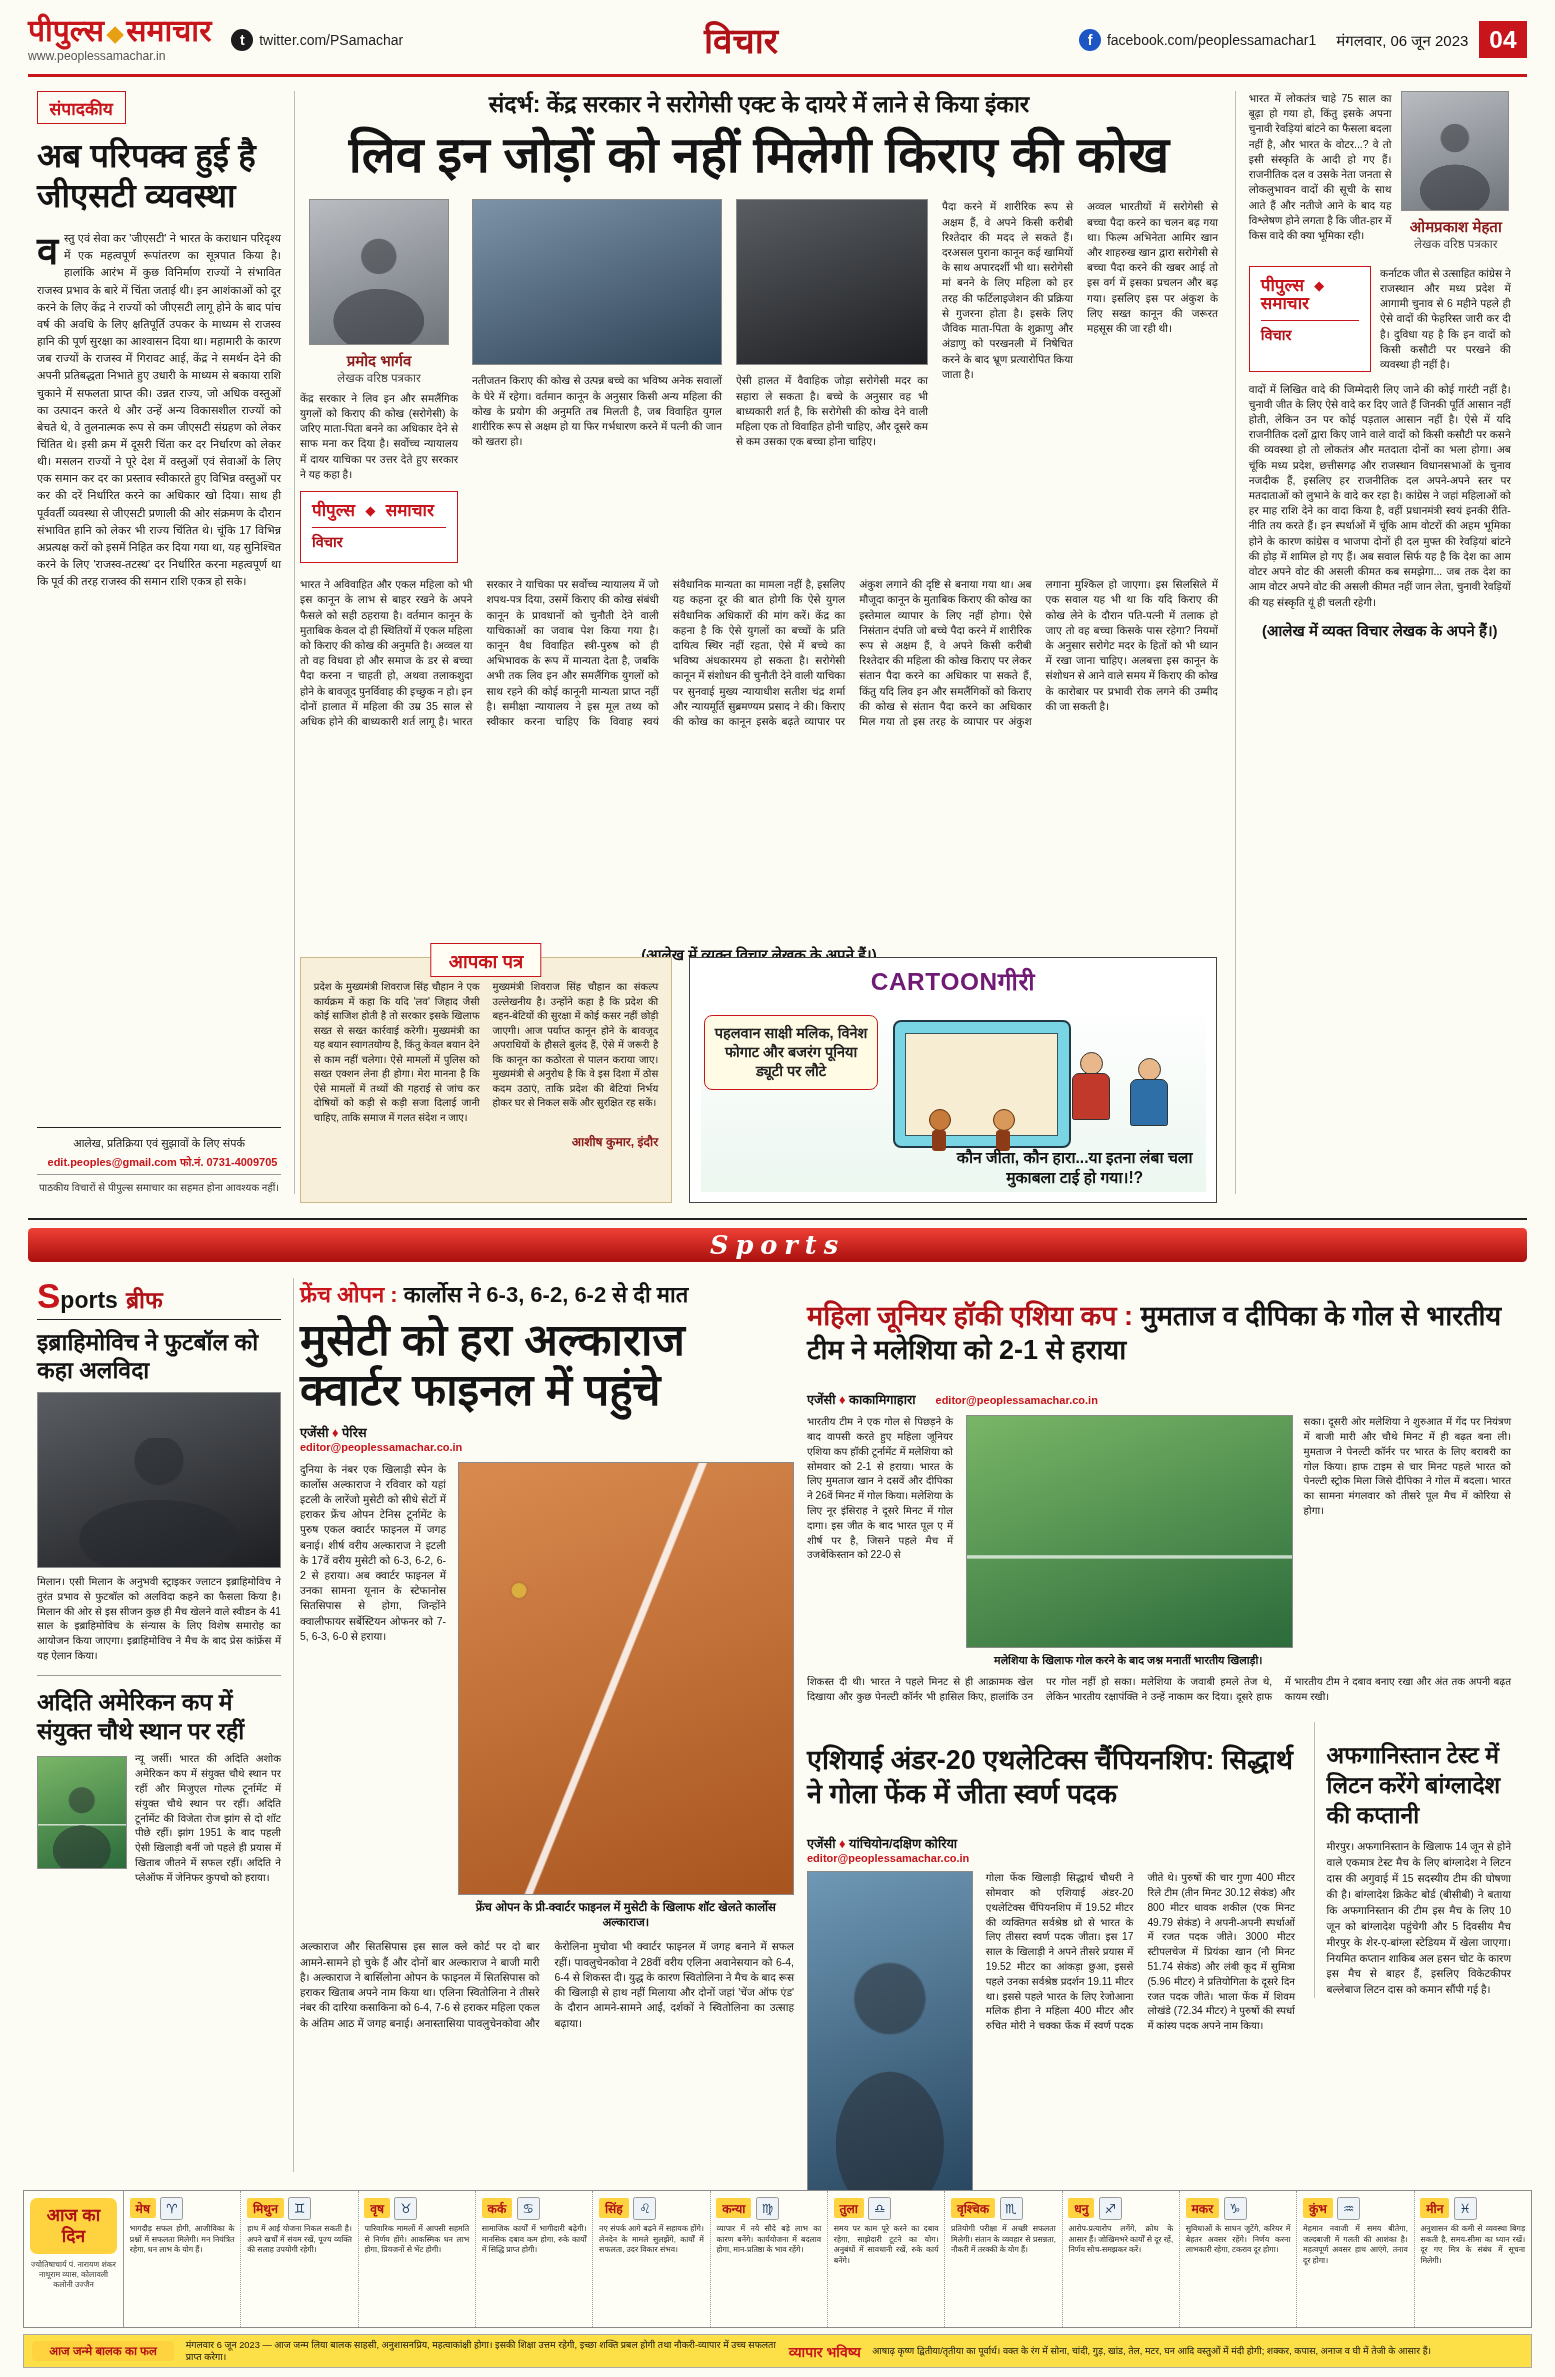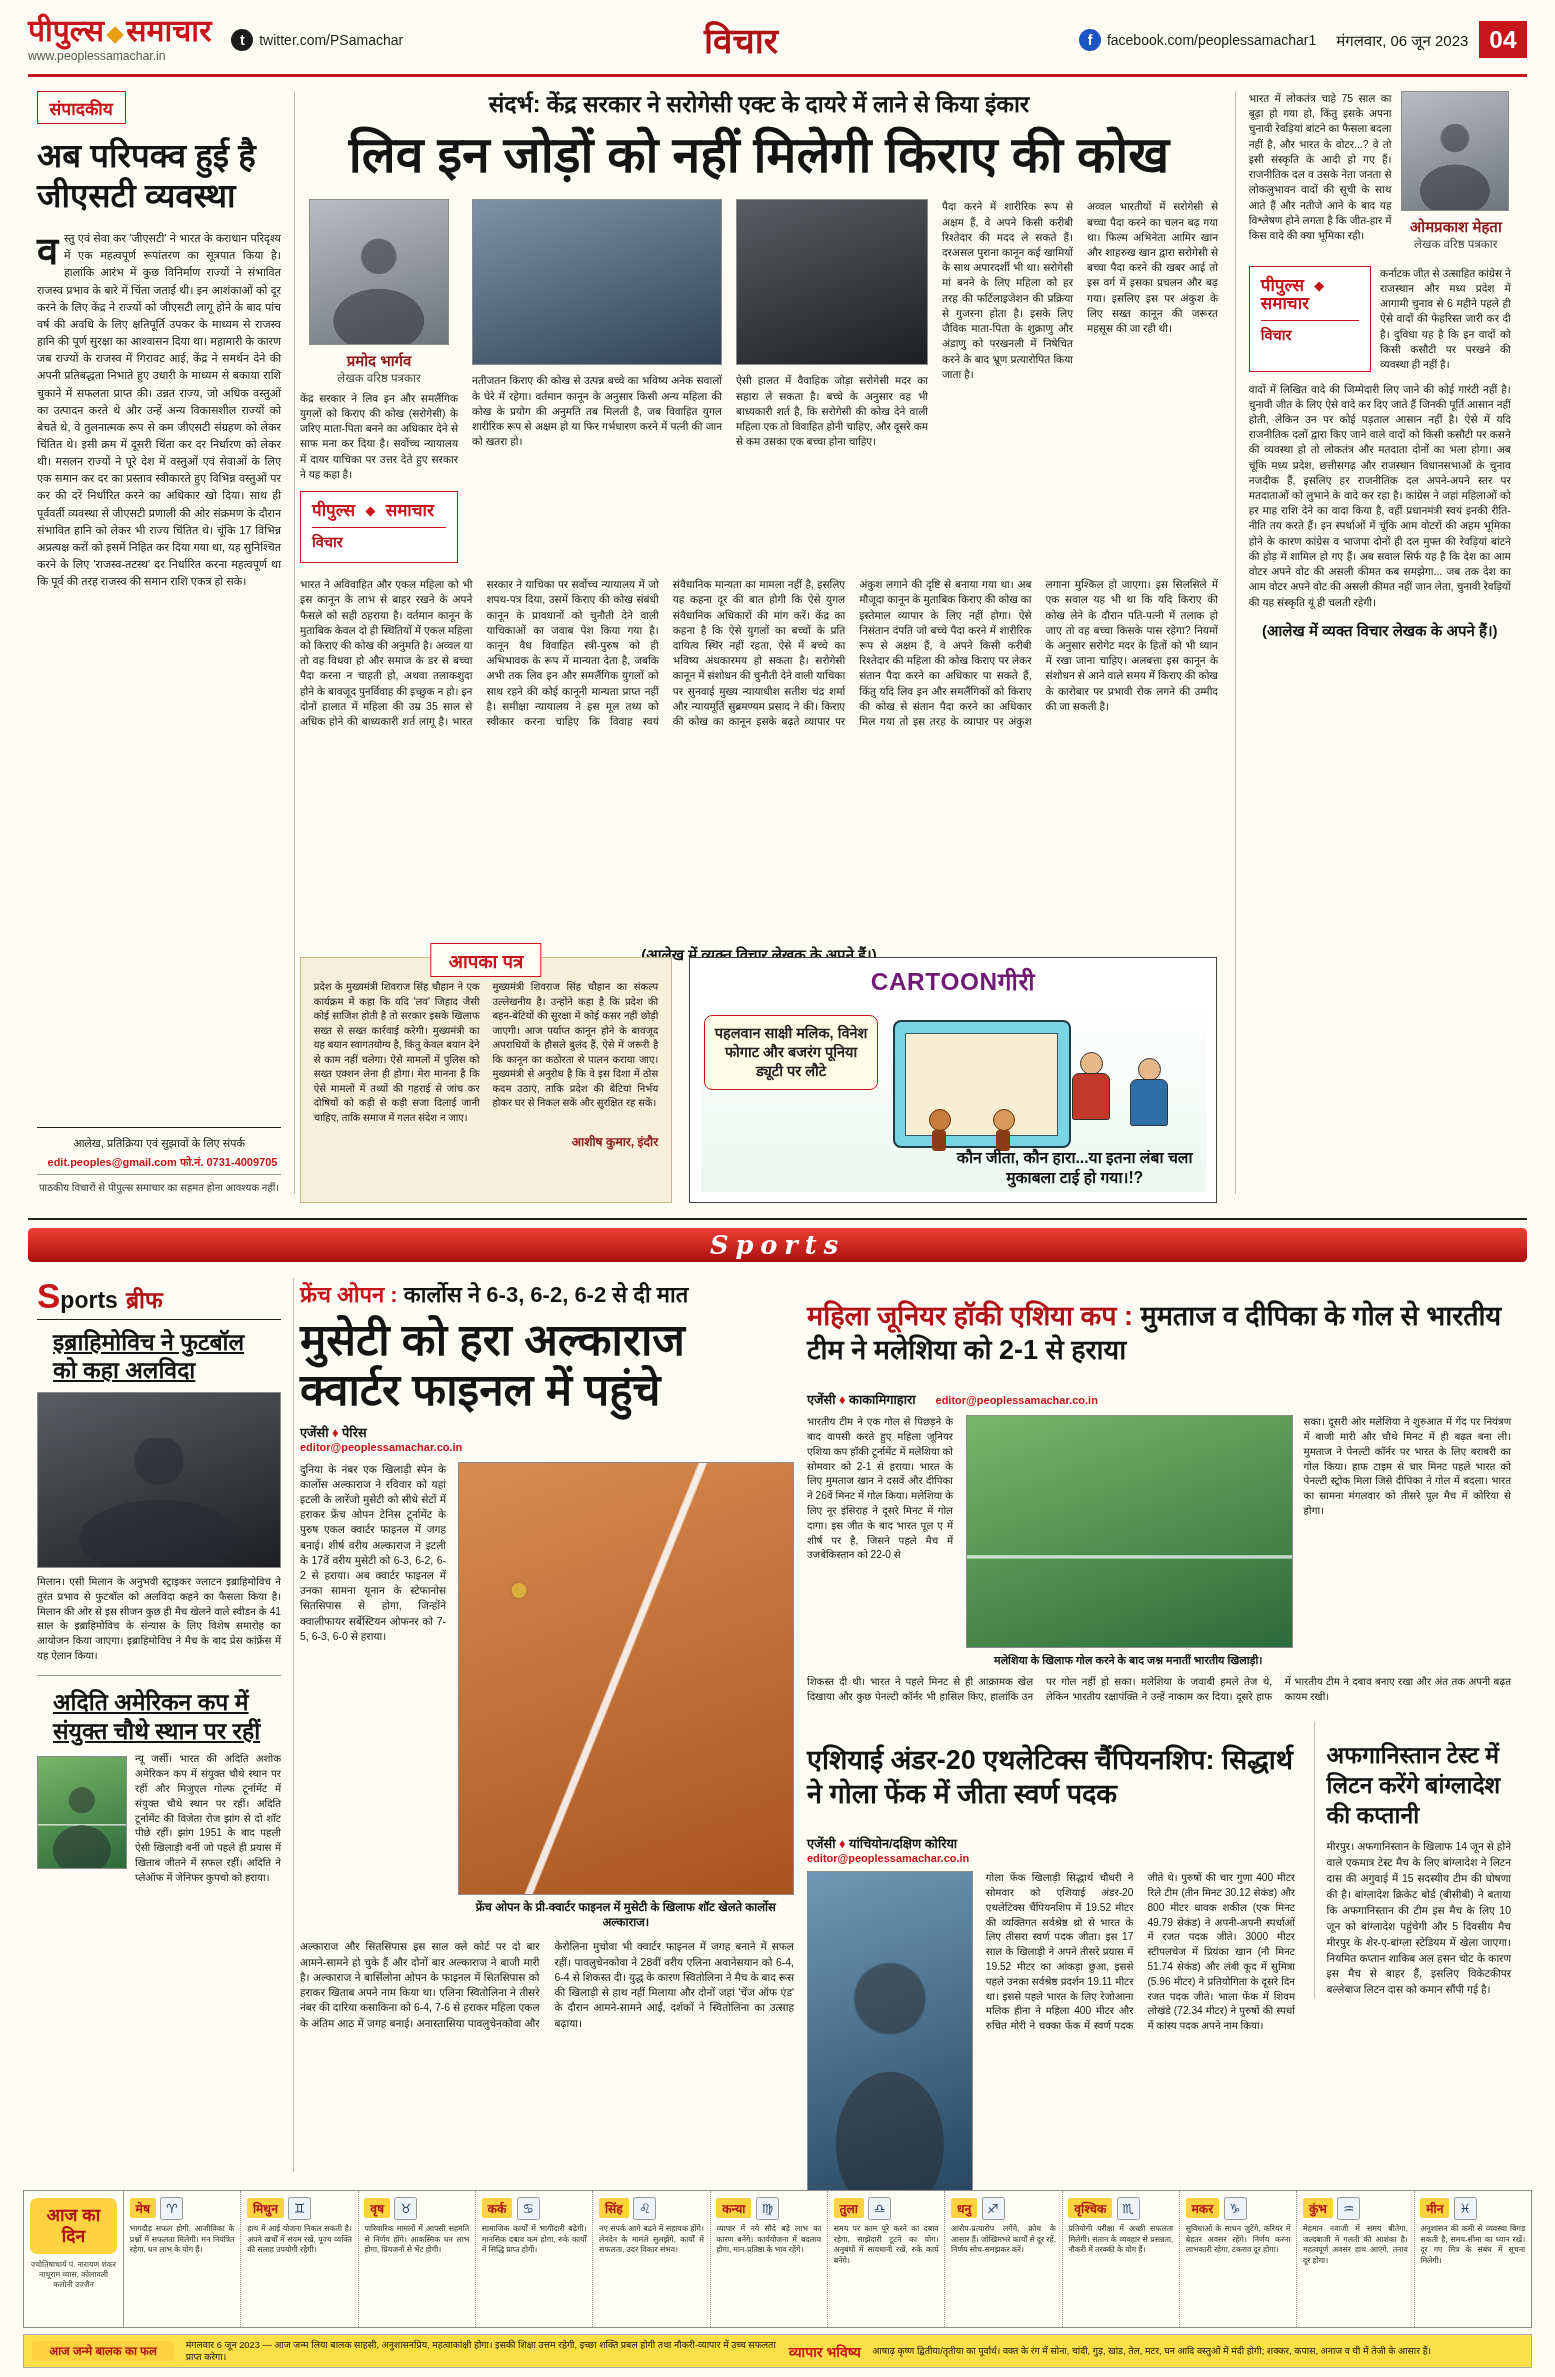--- a/index.html
+++ b/index.html
@@ -101,21 +101,21 @@
   .toon2 .torso{background:#2e6fa8;}
   .cartoon-caption{position:absolute;right:5.8px;bottom:3.5px;width:250px;font-size:15.7px;font-weight:bold;text-align:center;line-height:1.3;}
   
   .divider2{position:absolute;top:1218px;left:28px;right:28px;height:1.7px;background:#222;}
   .sports-band{position:absolute;top:1228px;left:28px;right:28px;height:34px;background:linear-gradient(180deg,#ef4036,#a90f0d);color:#fff;display:flex;align-items:center;justify-content:center;font-family:"DejaVu Serif","Liberation Serif",serif;font-style:italic;font-weight:bold;font-size:25.6px;letter-spacing:7px;border-radius:4.6px;}
   .brief-sec{position:absolute;left:37px;top:1278px;width:244px;height:894px;padding-right:11.6px;border-right:0.6px solid #bdbdb5;}
   .brief-head{display:flex;align-items:baseline;border-bottom:1.7px solid #222;padding-bottom:3.5px;margin-bottom:8.1px;}
   .brief-S{color:#c8151b;font-size:35px;font-weight:bold;line-height:1;}
   .brief-rest{font-size:23px;font-weight:bold;}
   .brief-hindi{font-size:23px;font-weight:bold;color:#b01116;margin-left:8.1px;}
-  .brief-title{font-size:23px;font-weight:bold;line-height:1.25;margin:7px 16px;text-decoration:underline;}
+  .brief-title{font-size:23px;font-weight:bold;line-height:1.25;margin:7px 0;}
   .brief-photo1{height:174px;}
   .brief-body{font-size:10.2px;line-height:1.45;text-align:justify;margin-top:7px;}
   .brief-div{border-top:0.6px solid #999;margin:11.6px 0;}
   .brief-photo2{width:88px;height:111px;float:left;margin:3.5px 8.1px 2.3px 0;}
   .tennis-sec{position:absolute;left:300px;top:1278px;width:494px;}
   .t-kick{font-size:22px;font-weight:bold;}
   .t-kick .red{color:#c8151b;}
   .t-head{font-size:44px;font-weight:bold;line-height:1.14;margin:7px 0 8.1px;}
   .t-by{margin-bottom:8.1px;}
   .t-row{display:flex;gap:11.6px;}
@@ -413,31 +413,31 @@
     </div>
     <div class="sign-cell">
       <div class="sign-head">
           <span class="sign-name">तुला</span>
           <span class="sign-sym">♎</span>
         </div>
       <div class="sign-text">समय पर काम पूरे करने का दबाव रहेगा, साझेदारी टूटने का योग। अनुबंधों में सावधानी रखें, रुके कार्य बनेंगे।</div>
     </div>
     <div class="sign-cell">
       <div class="sign-head">
+          <span class="sign-name">वृश्चिक</span>
+          <span class="sign-sym">♏</span>
+        </div>
+      <div class="sign-text">प्रतियोगी परीक्षा में अच्छी सफलता मिलेगी। संतान के व्यवहार से प्रसन्नता, नौकरी में तरक्की के योग हैं।</div>
+    </div>
+    <div class="sign-cell">
+      <div class="sign-head">
           <span class="sign-name">धनु</span>
           <span class="sign-sym">♐</span>
         </div>
       <div class="sign-text">आरोप-प्रत्यारोप लगेंगे, क्रोध के आसार हैं। जोखिमभरे कार्यों से दूर रहें, निर्णय सोच-समझकर करें।</div>
-    </div>
-    <div class="sign-cell">
-      <div class="sign-head">
-          <span class="sign-name">वृश्चिक</span>
-          <span class="sign-sym">♏</span>
-        </div>
-      <div class="sign-text">प्रतियोगी परीक्षा में अच्छी सफलता मिलेगी। संतान के व्यवहार से प्रसन्नता, नौकरी में तरक्की के योग हैं।</div>
     </div>
     <div class="sign-cell">
       <div class="sign-head">
           <span class="sign-name">मकर</span>
           <span class="sign-sym">♑</span>
         </div>
       <div class="sign-text">सुविधाओं के साधन जुटेंगे, करियर में बेहतर अवसर रहेंगे। निर्णय करना लाभकारी रहेगा, टकराव दूर होगा।</div>
     </div>
     <div class="sign-cell">
       <div class="sign-head">

